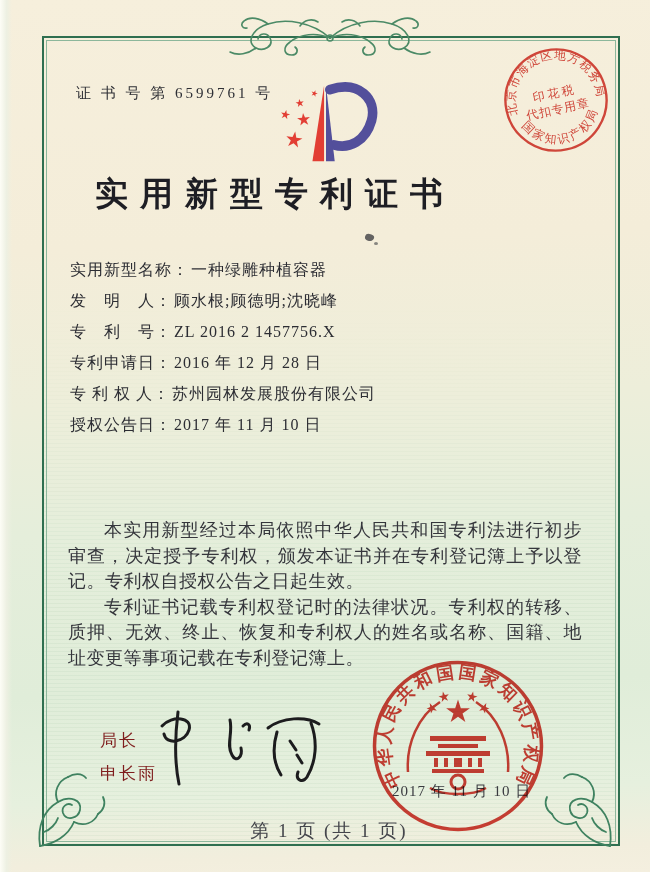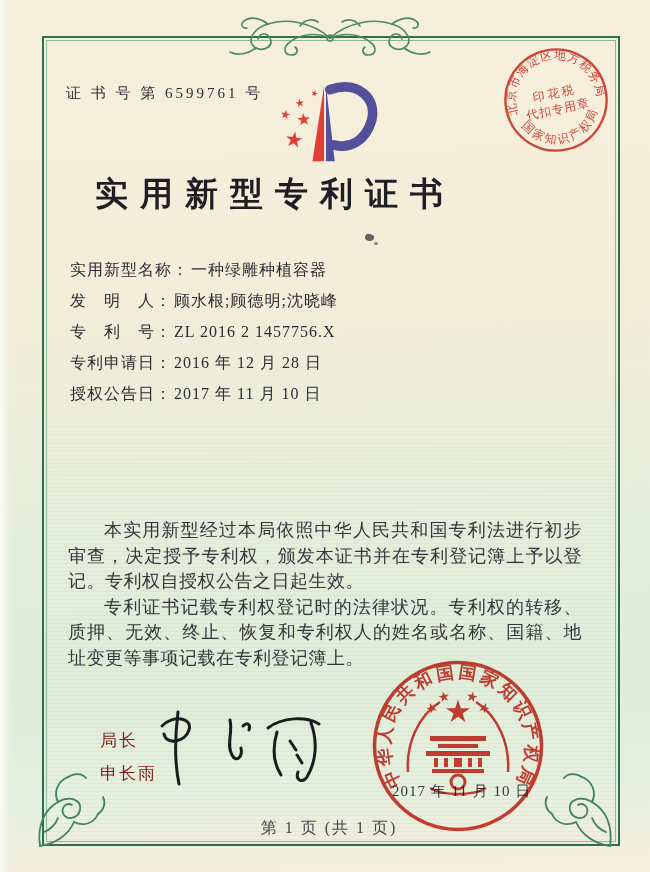--- a/index.html
+++ b/index.html
@@ -10,21 +10,21 @@
   }
   .scan-edge{position:absolute;left:0;top:0;bottom:0;width:12px;
     background:linear-gradient(90deg,#fdfdf6,#edf0e2 55%,rgba(255,255,255,0));pointer-events:none;}
   .texture{position:absolute;left:44px;right:34px;top:300px;height:544px;pointer-events:none;
     background:repeating-linear-gradient(0deg,rgba(110,165,125,.08) 0 1px,rgba(0,0,0,0) 1px 4px);
     -webkit-mask-image:linear-gradient(180deg,rgba(0,0,0,0),#000 55%);
     mask-image:linear-gradient(180deg,rgba(0,0,0,0),#000 55%);}
   .frame{position:absolute;left:42px;top:36px;width:574px;height:806px;
     border:2px solid #2f6f50;}
   .frame::after{content:'';position:absolute;inset:2px;border:1px solid #8cb79b;}
-  .cert-no{position:absolute;left:66px;top:84px;font-size:15px;letter-spacing:3px;color:#2e2f35;}
+  .cert-no{position:absolute;left:76px;top:84px;font-size:15px;letter-spacing:3px;color:#2e2f35;}
   .logo{position:absolute;left:266px;top:78px;width:120px;height:92px;}
   .tax-stamp{position:absolute;left:494px;top:38px;width:124px;height:124px;
     transform:rotate(-12deg);opacity:.9;mix-blend-mode:multiply;}
   .title{position:absolute;left:42px;top:172px;width:466px;text-align:center;
     font-size:33px;font-weight:600;letter-spacing:12px;color:#1e1e24;}
   .smudge{position:absolute;left:365px;top:234px;width:9px;height:7px;background:#4a4a4c;
     border-radius:50% 40% 55% 45%;transform:rotate(18deg);opacity:.85;}
   .smudge2{position:absolute;left:374px;top:242px;width:4px;height:3px;background:#6a6a68;
     border-radius:50%;opacity:.8;}
   .fields{position:absolute;left:70px;top:260px;display:flex;flex-direction:column;gap:12px;
@@ -34,21 +34,21 @@
   .paras{position:absolute;left:68px;top:518px;width:514px;font-size:18px;line-height:25.5px;
     color:#35363c;letter-spacing:.5px;text-align:justify;}
   .paras p{margin:0;text-indent:2em;}
   .officials{position:absolute;left:100px;top:724px;font-size:17px;color:#7f1d1d;letter-spacing:2px;}
   .officials div{line-height:33px;}
   .signature{position:absolute;left:148px;top:696px;width:190px;height:102px;}
   .seal-date{position:absolute;left:392px;top:782px;font-size:15px;color:#3a3b40;letter-spacing:1px;white-space:nowrap;}
   .seal{position:absolute;left:368px;top:656px;width:180px;height:180px;
     mix-blend-mode:multiply;opacity:.95;}
   .footer{position:absolute;left:42px;top:818px;width:574px;text-align:center;
-    font-size:16px;color:#45464c;letter-spacing:2px;}
+    font-size:19px;color:#45464c;letter-spacing:2px;}
   .flourish-top{position:absolute;left:200px;top:14px;width:260px;height:46px;}
   .flourish-bl{position:absolute;left:32px;top:770px;width:82px;height:82px;}
   .flourish-br{position:absolute;left:536px;top:770px;width:82px;height:82px;transform:scaleX(-1);}
   svg text{font-family:"Liberation Serif","DejaVu Serif",serif;}
 </style>
 </head>
 <body>
 
 <div class="scan-edge"></div>
 <div class="texture"></div>
@@ -134,20 +134,23 @@
     <span class="lbl">实用新型名称：</span><span>一种绿雕种植容器</span>
   </div>
   <div class="field">
     <span class="lbl">发　明　人：</span><span>顾水根;顾德明;沈晓峰</span>
   </div>
   <div class="field">
     <span class="lbl">专　利　号：</span><span>ZL 2016 2 1457756.X</span>
   </div>
   <div class="field">
     <span class="lbl">专利申请日：</span><span>2016 年 12 月 28 日</span>
+  </div>
+  <div class="field">
+    <span class="lbl">专 利 权 人：</span><span>苏州园林发展股份有限公司</span>
   </div>
   <div class="field">
     <span class="lbl">授权公告日：</span><span>2017 年 11 月 10 日</span>
   </div>
 </div>
 
 <div class="paras">
   <p>本实用新型经过本局依照中华人民共和国专利法进行初步审查，决定授予专利权，颁发本证书并在专利登记簿上予以登记。专利权自授权公告之日起生效。</p>
   <p>专利证书记载专利权登记时的法律状况。专利权的转移、质押、无效、终止、恢复和专利权人的姓名或名称、国籍、地址变更等事项记载在专利登记簿上。</p>
 </div>

